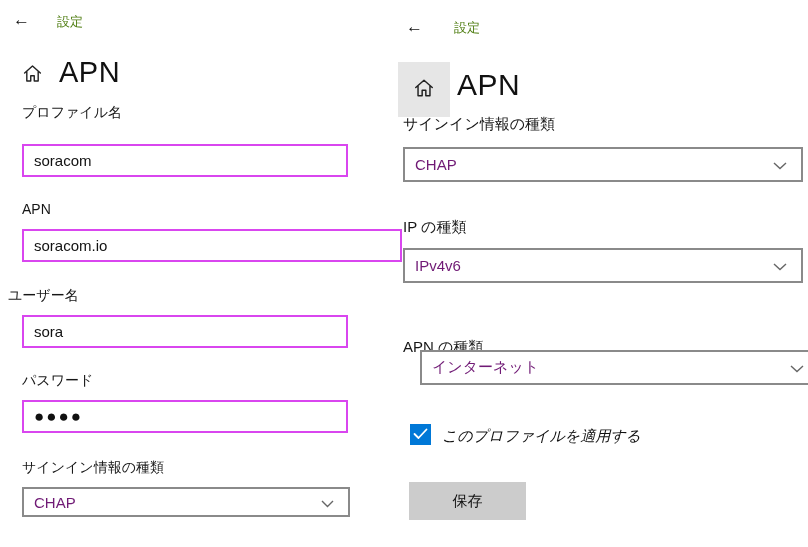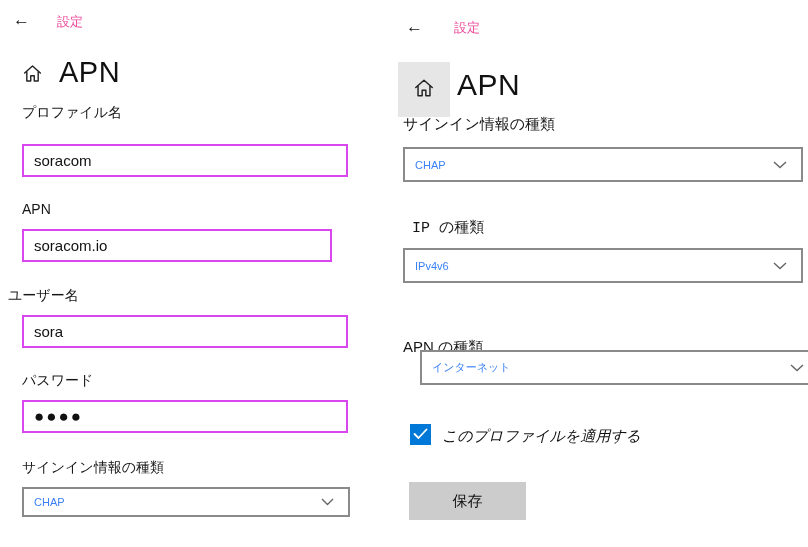--- a/index.html
+++ b/index.html
@@ -6,36 +6,36 @@
   body {
     font-family: "Liberation Sans", "DejaVu Sans", sans-serif;
     background:#ffffff; color:#1b1b1b;
   }
   .screen {
     position:relative; width:808px; height:547px;
     background:#ffffff; overflow:hidden;
   }
   .abs { position:absolute; }
   .back-btn { font-size:17px; color:#111; cursor:pointer; line-height:1; }
-  .app-title { font-size:13px; color:#ec4899; }
+  .app-title { font-size:13px; color:#4d7c0f; }
   .page-title { font-size:29px; font-weight:300; color:#111; letter-spacing:0.5px; }
   .home-btn { display:flex; align-items:center; justify-content:center; }
   .home-hover { background:#e6e6e6; }
   .field-label { font-size:14px; color:#161616; white-space:nowrap; }
   .field-label-r { font-size:15px; }
   .textbox {
     border:2px solid #d946ef; background:#fff; color:#111;
     font-size:15px; padding:0 10px;
     font-family: "Liberation Sans", "DejaVu Sans", sans-serif;
     outline:none;
   }
   .pw-box { font-size:17px; letter-spacing:2px; font-weight:bold; }
   .selectbox {
-    border:2px solid #8a8a8a; background:#fff; color:#3b82f6;
-    font-size:11px; padding:0 10px;
+    border:2px solid #8a8a8a; background:#fff; color:#701a75;
+    font-size:15px; padding:0 10px;
     display:flex; align-items:center; justify-content:space-between;
     cursor:default;
   }
   .chevron { flex:0 0 auto; margin-right:4px; }
   .checkbox {
     width:21px; height:21px; background:#0078d7;
     display:flex; align-items:center; justify-content:center;
     cursor:pointer;
   }
   .cb-label { font-size:15px; color:#111;font-style:italic; }
@@ -62,21 +62,21 @@
           <path d="M3 11.5 L12 3.5 L21 11.5 M5.5 9.5 V20.5 H10 V14.5 H14 V20.5 H18.5 V9.5" fill="none" stroke="#222" stroke-width="1.6" stroke-linejoin="round" stroke-linecap="round"></path>
         </svg>
       </span>
     </div>
     <div class="abs page-title" style="left:59px; top:56px;">APN</div>
 
     <div class="abs field-label" style="left:22px; top:104px;">プロファイル名</div>
     <input class="abs textbox" style="left: 22px; top: 144px; width: 326px; height: 33px;" value="soracom">
 
     <div class="abs field-label" style="left:22px; top:201px;">APN</div>
-    <input class="abs textbox" style="left: 22px; top: 229px; width: 310px; height: 33px;" value="soracom.io">
+    <input class="abs textbox" style="left: 22px; top: 229px; width: 380px; height: 33px;" value="soracom.io">
 
     <div class="abs field-label" style="left:8px; top:287px;text-align:right;">ユーザー名</div>
     <input class="abs textbox" style="left: 22px; top: 315px; width: 326px; height: 33px;" value="sora">
 
     <div class="abs field-label" style="left:22px; top:372px;">パスワード</div>
     <input class="abs textbox pw-box" style="left: 22px; top: 400px; width: 326px; height: 33px;" value="●●●●">
 
     <div class="abs field-label" style="left:22px; top:459px;">サインイン情報の種類</div>
     <div class="abs selectbox" style="left:22px; top:487px; width:328px; height:30px;">
       <span>CHAP</span>
@@ -106,21 +106,21 @@
     <div class="abs field-label field-label-r" style="left:403px; top:115px;">サインイン情報の種類</div>
     <div class="abs selectbox" style="left:403px; top:147px; width:400px; height:35px;">
       <span>CHAP</span>
       <span class="chevron">
         <svg width="14" height="8" viewBox="0 0 14 8">
           <path d="M1 1 L7 6.5 L13 1" fill="none" stroke="#666" stroke-width="1.4"></path>
         </svg>
       </span>
     </div>
 
-    <div class="abs field-label field-label-r" style="left:412px; top:218px;font-family:Liberation Mono, monospace;">IP の種類</div>
+    <div class="abs field-label field-label-r" style="left:403px; top:218px;">IP の種類</div>
     <div class="abs selectbox" style="left:403px; top:248px; width:400px; height:35px;">
       <span>IPv4v6</span>
       <span class="chevron">
         <svg width="14" height="8" viewBox="0 0 14 8">
           <path d="M1 1 L7 6.5 L13 1" fill="none" stroke="#666" stroke-width="1.4"></path>
         </svg>
       </span>
     </div>
 
     <div class="abs field-label field-label-r" style="left:403px; top:338px;">APN の種類</div>

